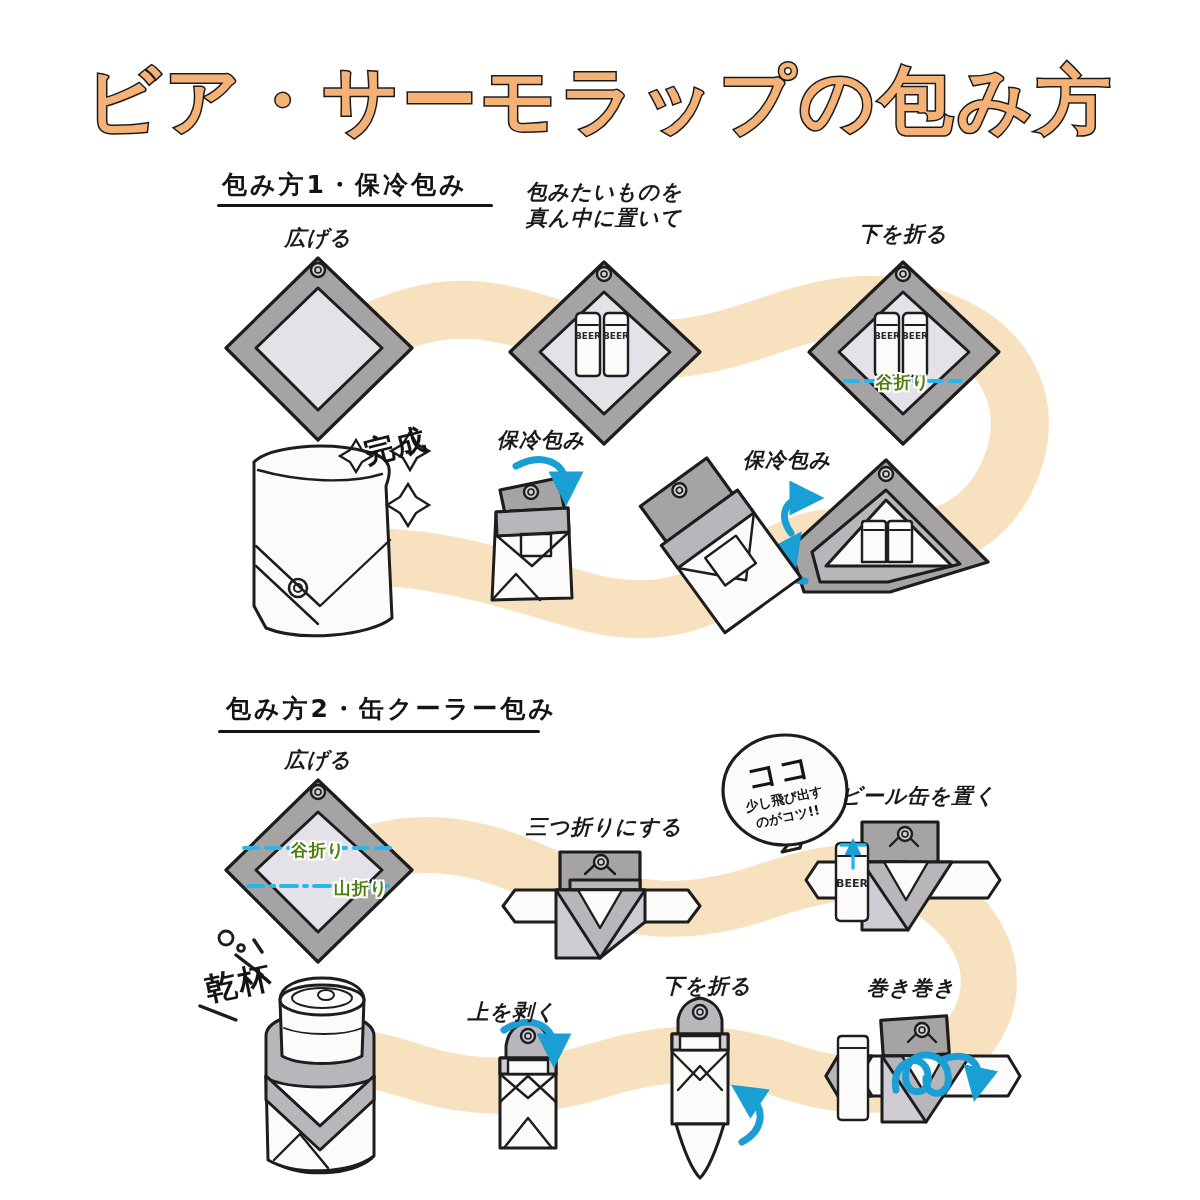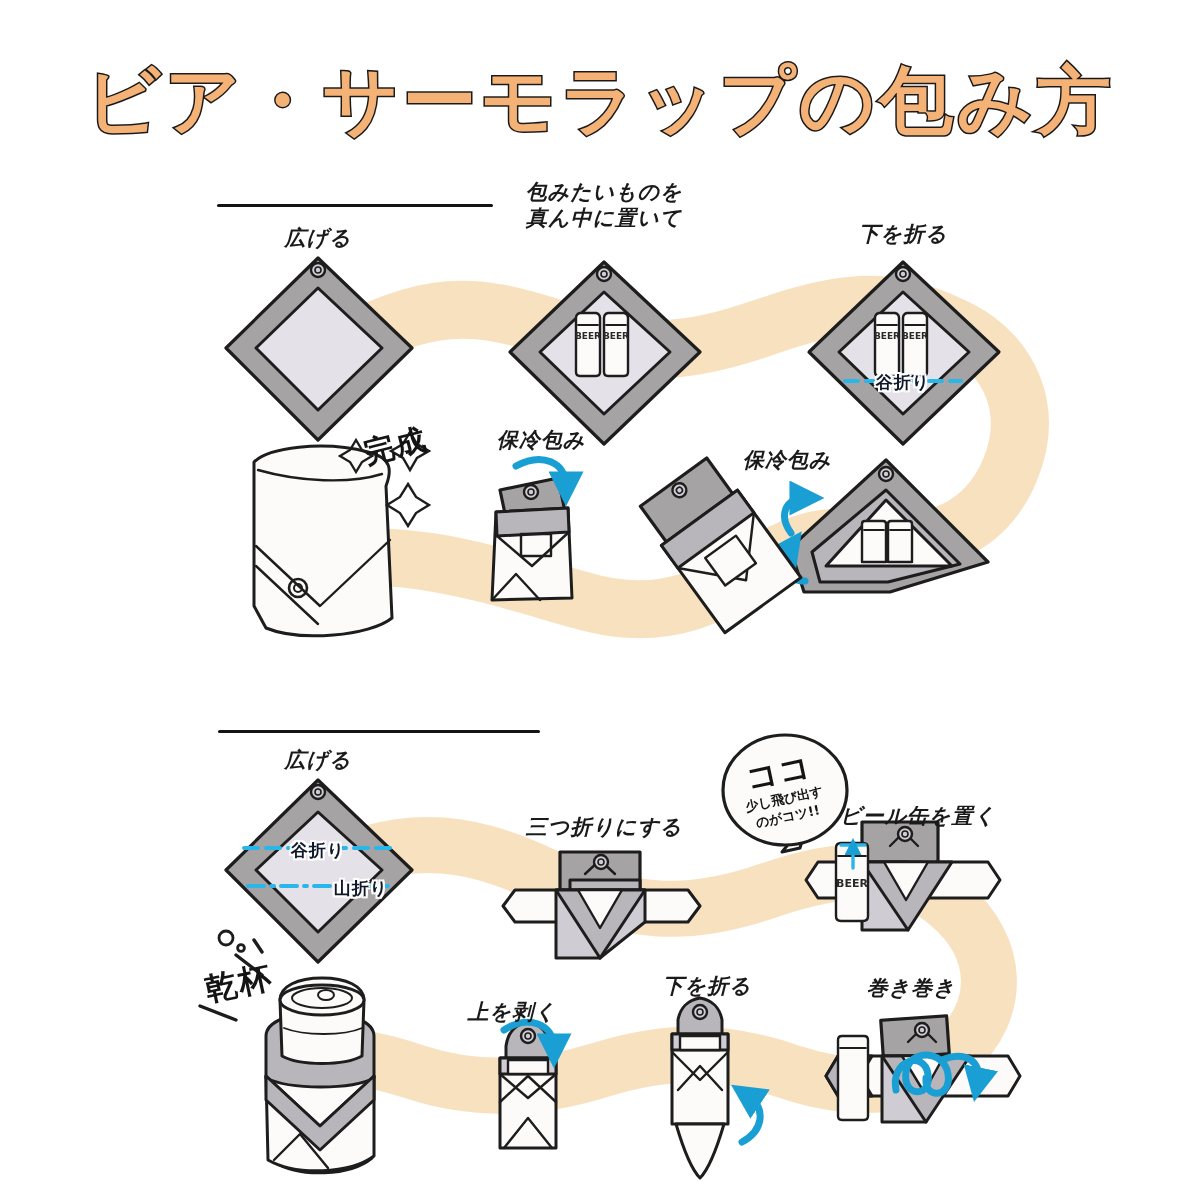--- a/index.html
+++ b/index.html
@@ -41,21 +41,21 @@
     position:absolute;left:600px;top:52px;transform:translateX(-50%);
     font-size:74px;font-weight:700;letter-spacing:4px;
     color:#f5b277;
     -webkit-text-stroke:3px #1a1a1a;
     paint-order:stroke fill;
     white-space:nowrap;
     font-family:"DejaVu Sans","Liberation Sans",sans-serif;
   }
 
   .fold-lbl{
-    position:absolute;font-size:17px;font-weight:700;color:#0f172a;
+    position:absolute;font-size:17px;font-weight:700;color:#4d7c0f;
     white-space:nowrap;letter-spacing:1px;
     text-shadow:-2px 0 #fff,2px 0 #fff,0 -2px #fff,0 2px #fff,-2px -2px #fff,2px 2px #fff,2px -2px #fff,-2px 2px #fff;
     transform:translateX(-50%);
   }
 
   .done-lbl{
     position:absolute;font-size:30px;font-weight:700;color:#141414;
     letter-spacing:2px;white-space:nowrap;
     transform:rotate(-14deg);
   }
@@ -330,20 +330,21 @@
       </g>
       <g fill="none" stroke="#1d1d1d" stroke-width="2.8">
         <circle cx="226" cy="938" r="7"></circle>
         <circle cx="241" cy="948" r="3.4"></circle>
       </g>
     </g>
   </svg>
 
   <div class="title-wrap">ビア・サーモラップの包み方</div>
 
+  <div class="sect-title" style="left:222px;top:168px;">包み方1・保冷包み</div>
   <div class="sect-rule" style="left:217px;top:204px;width:276px;"></div>
 
   <div class="lbl ctr step" style="left:318px;top:226px;">広げる</div>
 
   <div class="lbl ctr step two" style="left:604px;top:180px;">包みたいものを
 真ん中に置いて</div>
 
   <div class="lbl ctr step" style="left:903px;top:222px;">下を折る</div>
 
   <div class="lbl ctr step" style="left:541px;top:428px;">保冷包み</div>
@@ -352,27 +353,28 @@
 
   <div class="done-lbl" style="left:364px;top:426px;">完成</div>
 
   <div class="fold-lbl" style="left:903px;top:371px;">谷折り</div>
 
   <div class="can-word" style="left:588px;top:331px;">BEER</div>
   <div class="can-word" style="left:616px;top:331px;">BEER</div>
   <div class="can-word" style="left:887px;top:331px;">BEER</div>
   <div class="can-word" style="left:915px;top:331px;">BEER</div>
 
+  <div class="sect-title" style="left:226px;top:692px;">包み方2・缶クーラー包み</div>
   <div class="sect-rule" style="left:218px;top:730px;width:322px;"></div>
 
   <div class="lbl ctr step" style="left:318px;top:748px;">広げる</div>
 
   <div class="lbl ctr step" style="left:604px;top:815px;">三つ折りにする</div>
 
-  <div class="lbl ctr step" style="left:918px;top:784px;margin-top:20px;">ビール缶を置く</div>
+  <div class="lbl ctr step" style="left:918px;top:784px;">ビール缶を置く</div>
 
   <div class="lbl ctr step" style="left:512px;top:1000px;">上を剥く</div>
 
   <div class="lbl ctr step" style="left:707px;top:974px;">下を折る</div>
 
   <div class="lbl ctr step" style="left:911px;top:976px;">巻き巻き</div>
 
   <div class="kanpai-lbl" style="left:205px;top:962px;">乾杯</div>
 
   <div class="fold-lbl" style="left:318px;top:839px;">谷折り</div>

